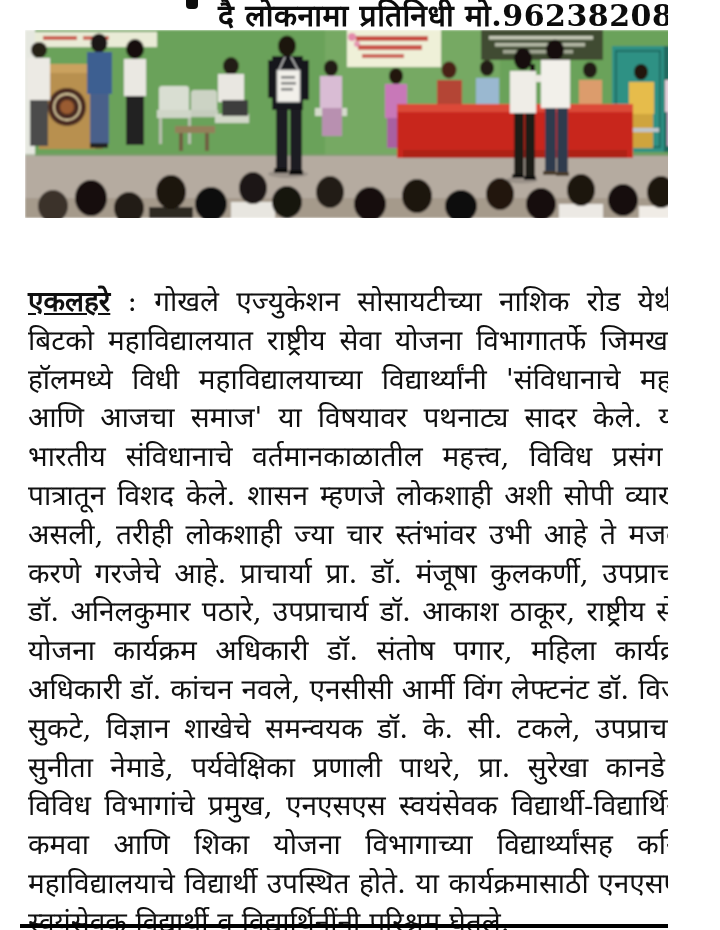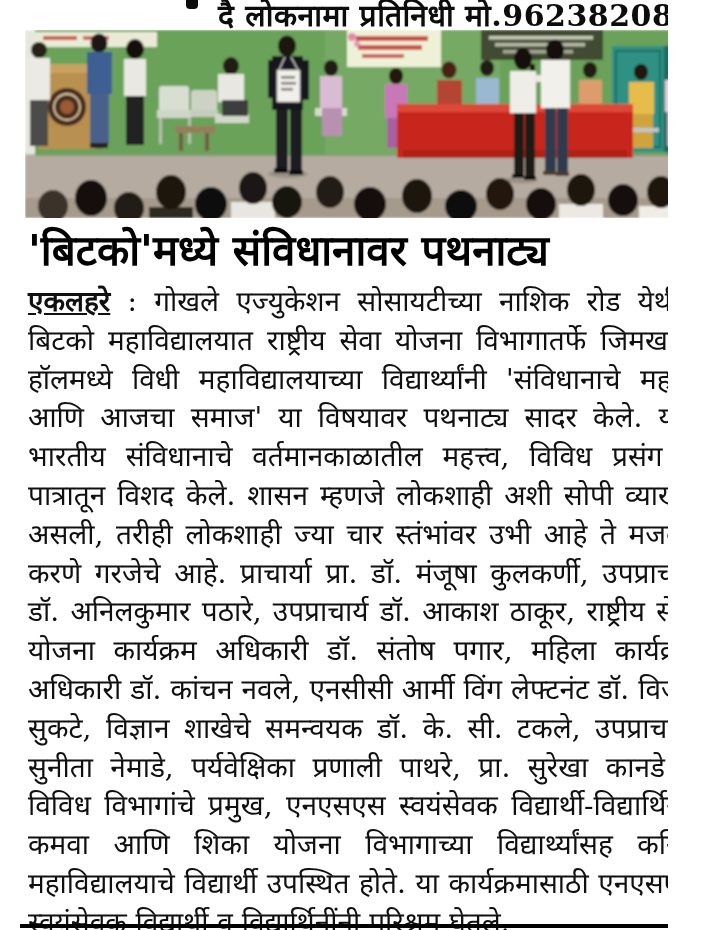--- a/index.html
+++ b/index.html
@@ -242,20 +242,19 @@
           <ellipse cx="556" cy="160" rx="14" ry="16" fill="#1e160e"></ellipse>
           <ellipse cx="598" cy="170" rx="15" ry="16" fill="#120e0a"></ellipse>
           <ellipse cx="636" cy="162" rx="14" ry="16" fill="#1c140c"></ellipse>
           <ellipse cx="668" cy="172" rx="13" ry="15" fill="#181008"></ellipse>
         </g>
 
       </g>
     </svg>
   </figure>
 
-  <h1 class="headline">'बिटको'मध्ये संविधानावर पथनाट्य</h1>
 
   <p class="body-text"><strong class="dateline">एकलहरे</strong><span> : </span><span>गोखले एज्युकेशन सोसायटीच्या नाशिक रोड येथील बिटको महाविद्यालयात राष्ट्रीय सेवा योजना विभागातर्फे जिमखाना हॉलमध्ये विधी महाविद्यालयाच्या विद्यार्थ्यांनी 'संविधानाचे महत्त्व आणि आजचा समाज' या विषयावर पथनाट्य सादर केले. यात भारतीय संविधानाचे वर्तमानकाळातील महत्त्व, विविध प्रसंग व पात्रातून विशद केले. शासन म्हणजे लोकशाही अशी सोपी व्याख्या असली, तरीही लोकशाही ज्या चार स्तंभांवर उभी आहे ते मजबूत करणे गरजेचे आहे. प्राचार्या प्रा. डॉ. मंजूषा कुलकर्णी, उपप्राचार्य डॉ. अनिलकुमार पठारे, उपप्राचार्य डॉ. आकाश ठाकूर, राष्ट्रीय सेवा योजना कार्यक्रम अधिकारी डॉ. संतोष पगार, महिला कार्यक्रम अधिकारी डॉ. कांचन नवले, एनसीसी आर्मी विंग लेफ्टनंट डॉ. विजय सुकटे, विज्ञान शाखेचे समन्वयक डॉ. के. सी. टकले, उपप्राचार्या सुनीता नेमाडे, पर्यवेक्षिका प्रणाली पाथरे, प्रा. सुरेखा कानडे व विविध विभागांचे प्रमुख, एनएसएस स्वयंसेवक विद्यार्थी-विद्यार्थिनी, कमवा आणि शिका योजना विभागाच्या विद्यार्थ्यांसह कनिष्ठ महाविद्यालयाचे विद्यार्थी उपस्थित होते. या कार्यक्रमासाठी एनएसएस स्वयंसेवक विद्यार्थी व विद्यार्थिनींनी परिश्रम घेतले.</span></p>
 
   <div class="rule-right"></div>
   <div class="rule-bottom"></div>
 
 </div>
 
 </body></html>

